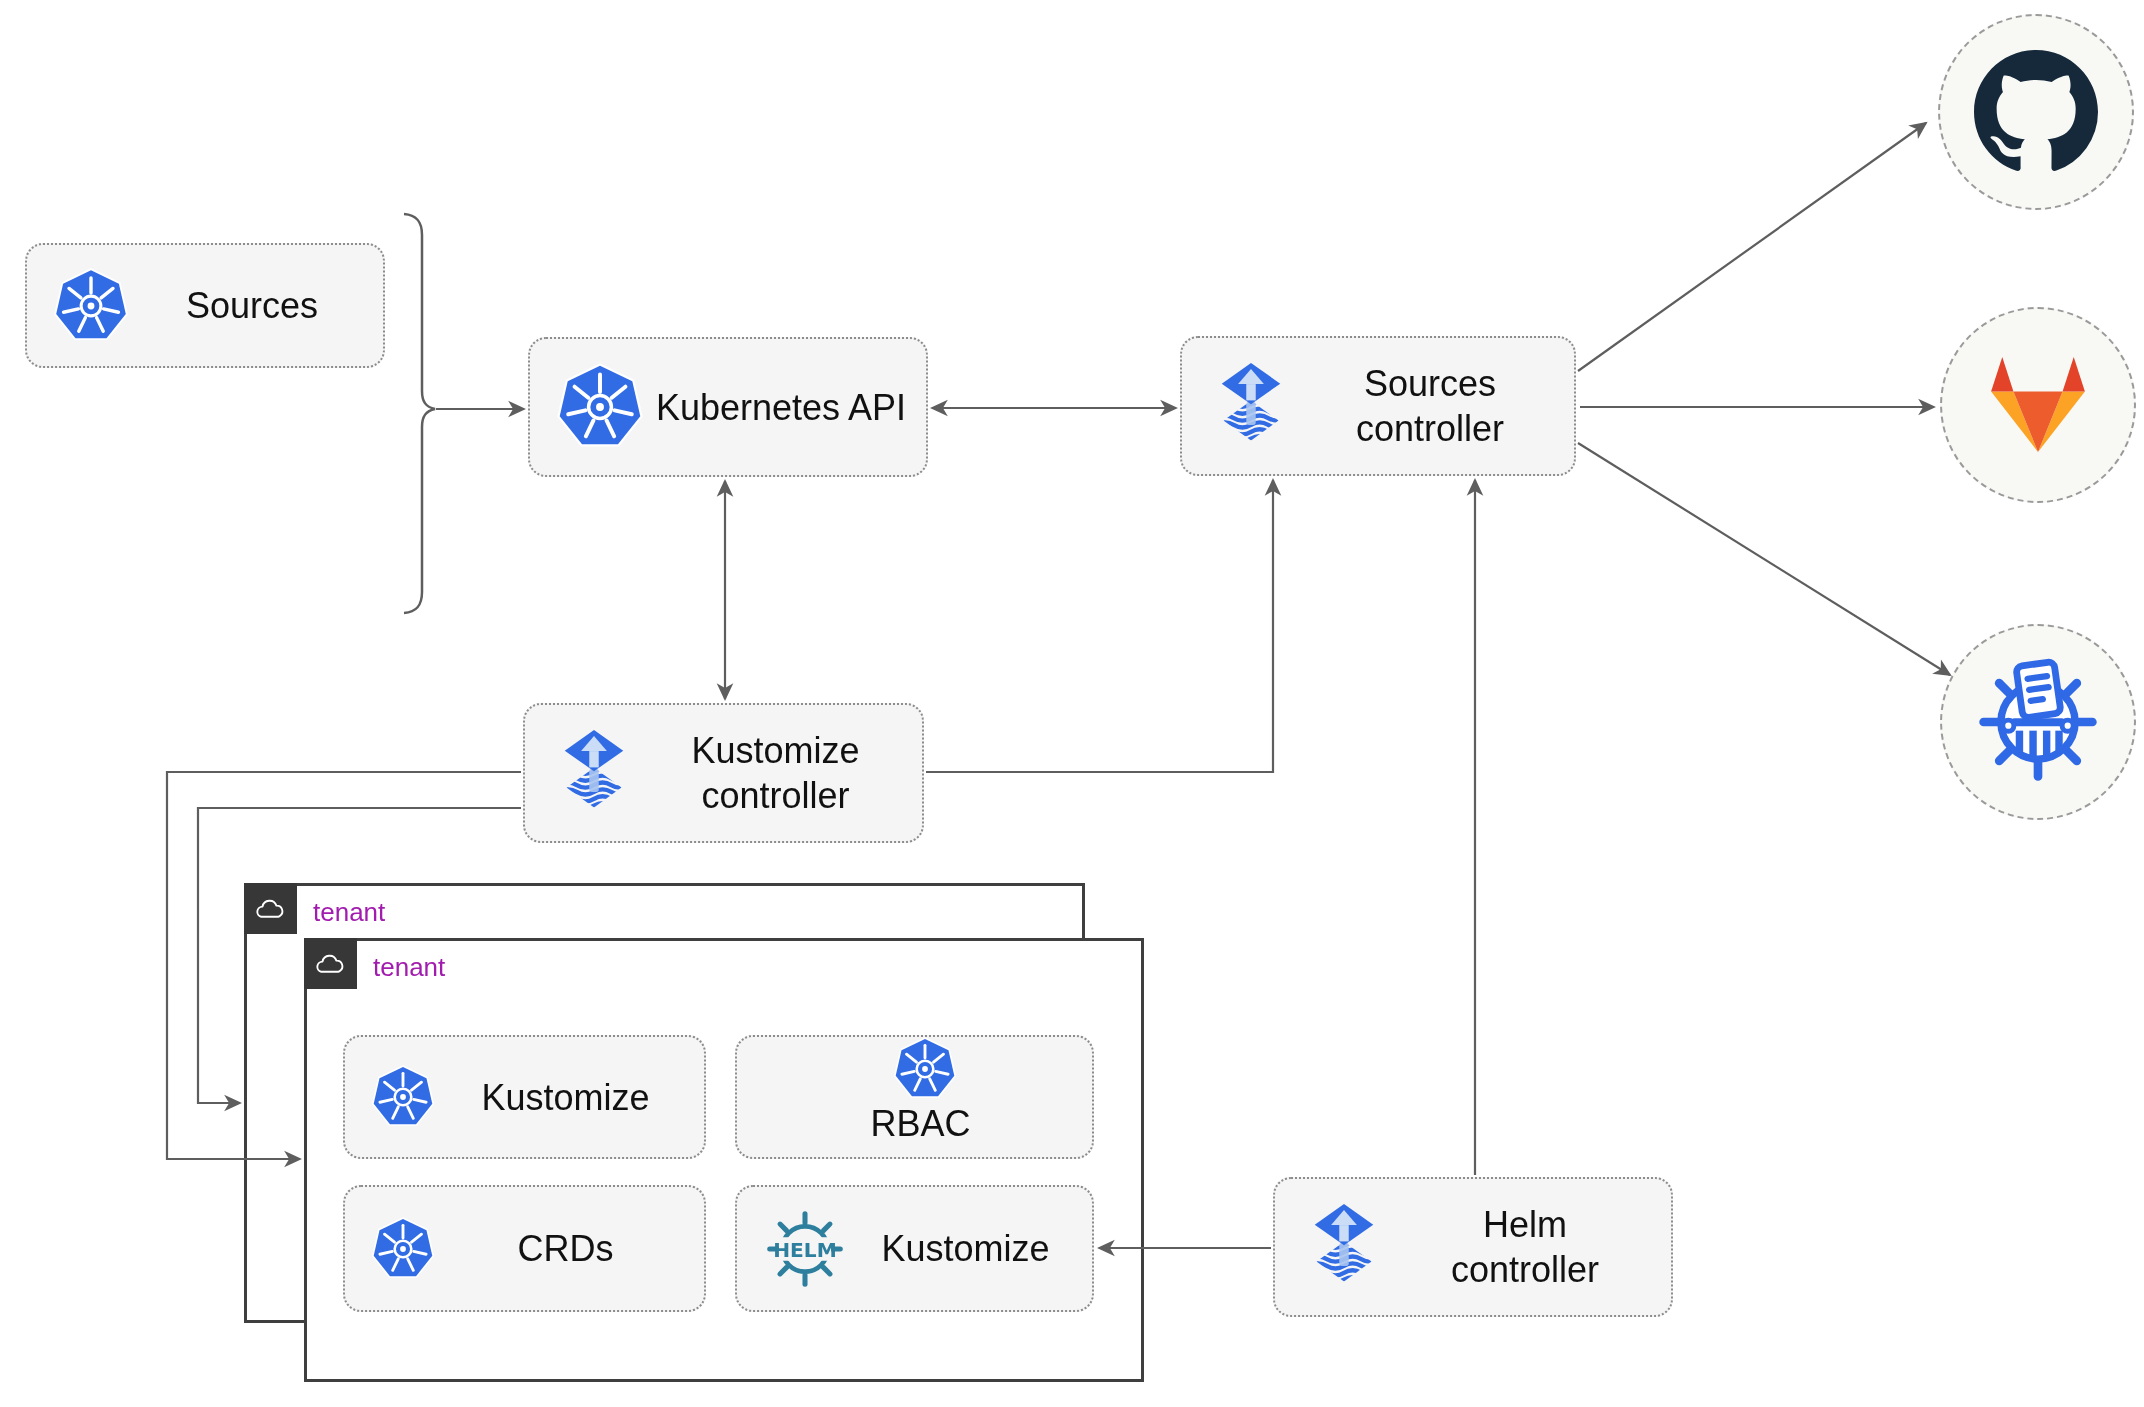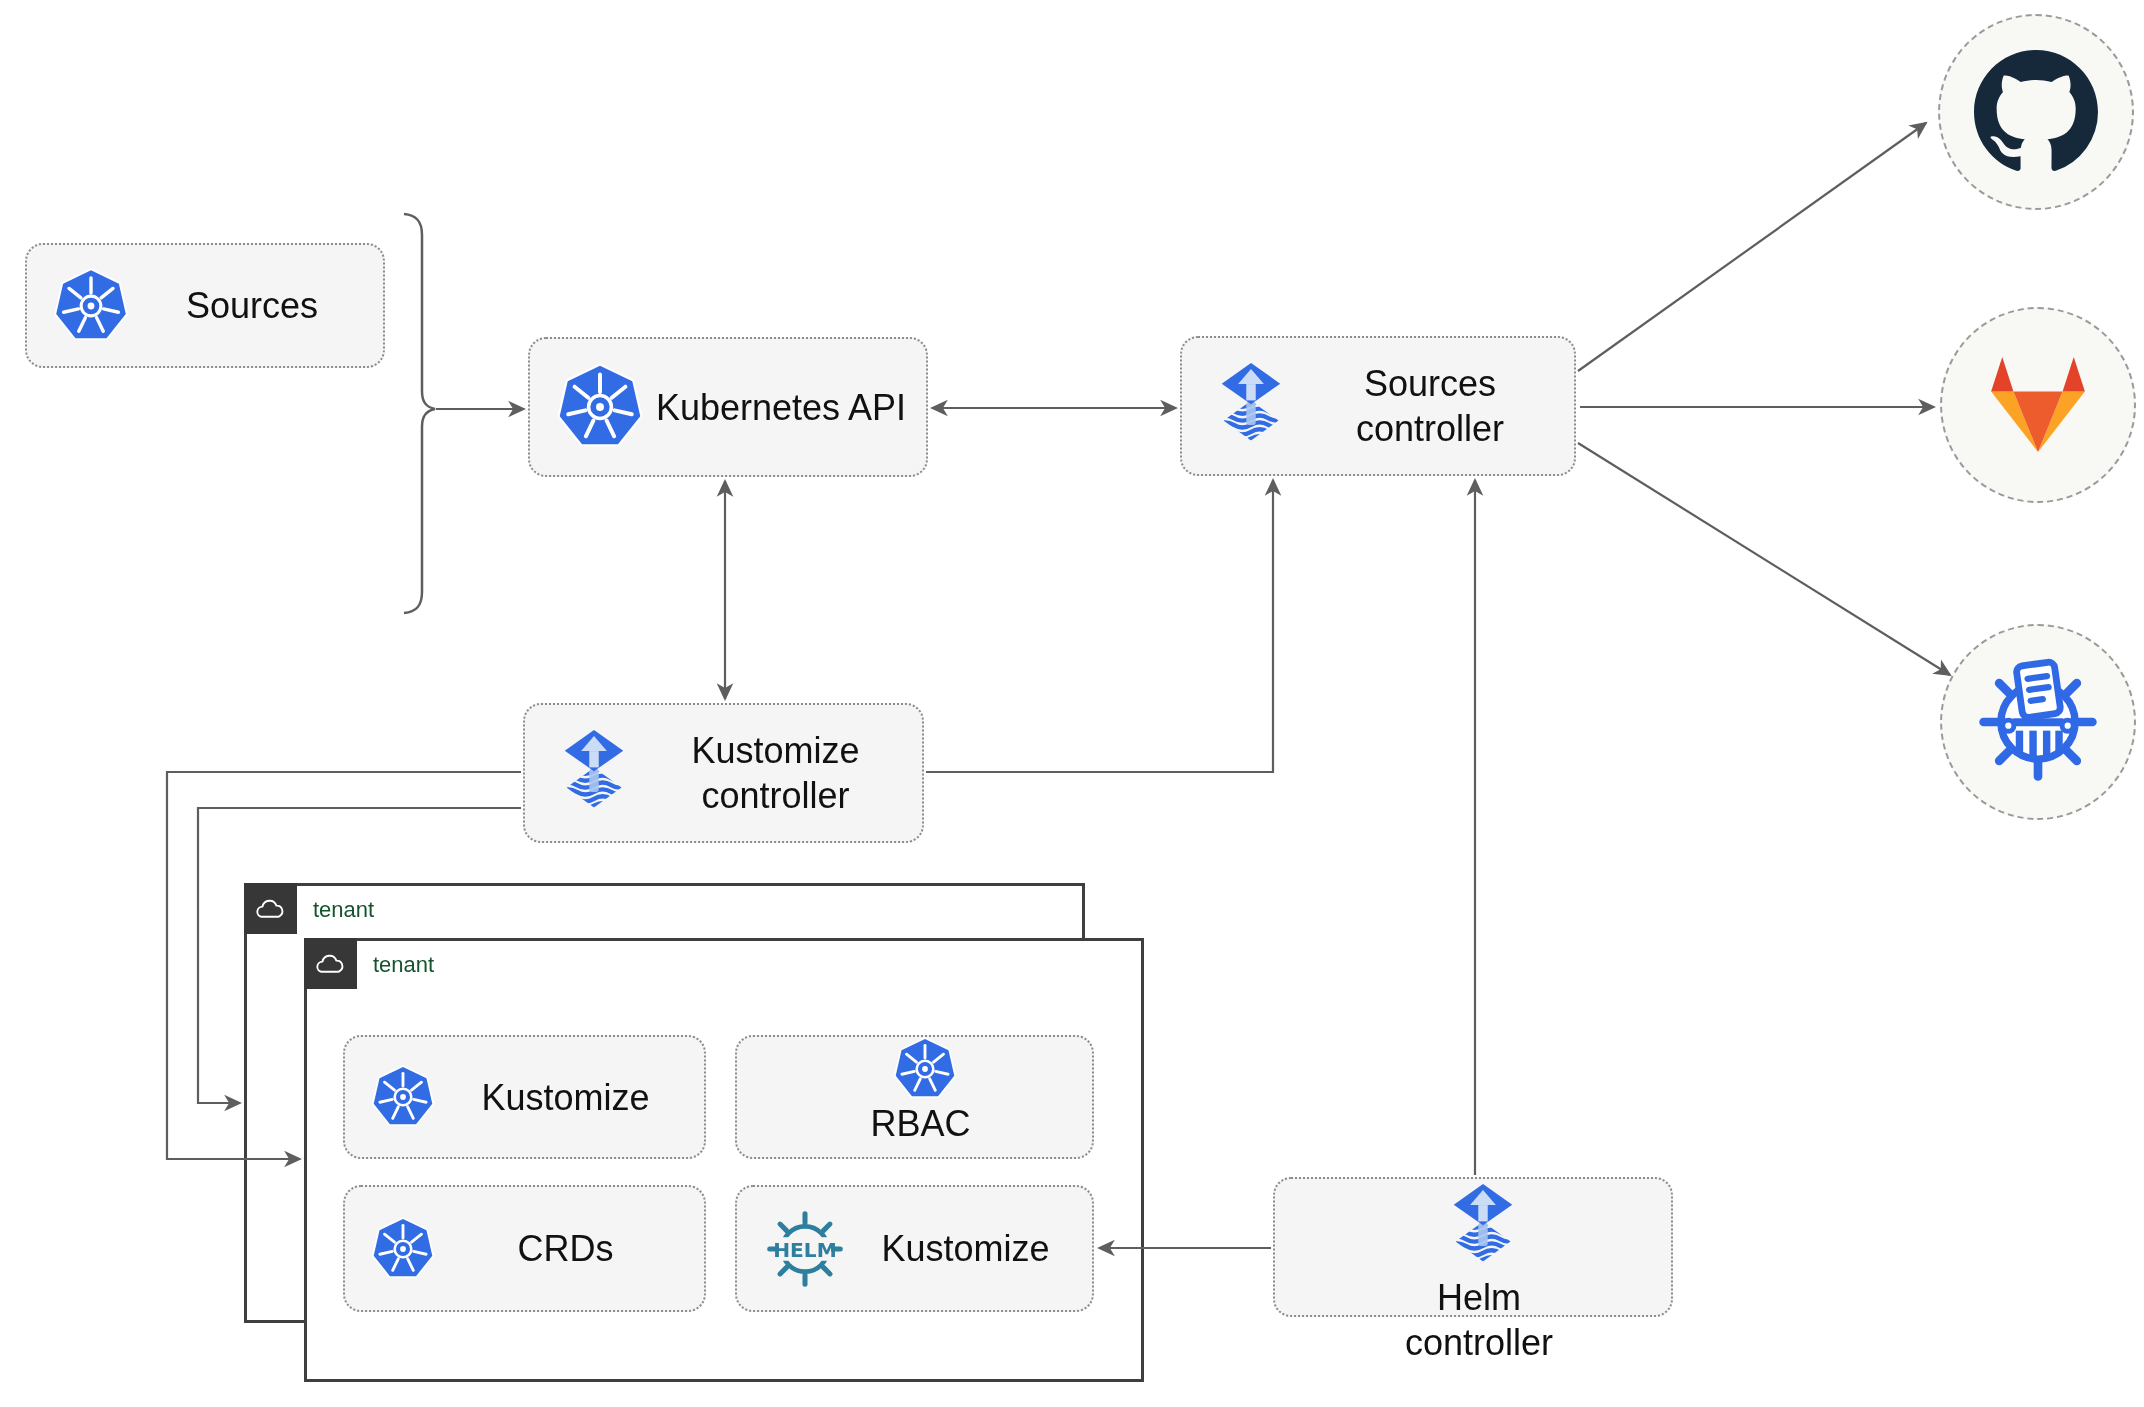--- a/index.html
+++ b/index.html
@@ -19,21 +19,21 @@
   .narrow span{max-width:175px;}
   .icon-wrap{flex:0 0 auto;display:flex;align-items:center;justify-content:center;margin-right:6px;}
   .tenant-box{
     position:absolute;background:#ffffff;border:3px solid #3f3f3f;box-sizing:border-box;
   }
   .tenant-tab{
     position:absolute;left:-3px;top:-3px;width:53px;height:51px;background:#373737;
     display:flex;align-items:center;justify-content:center;
   }
   .tenant-label{
-    position:absolute;left:66px;top:11px;font-size:22px;color:#14532d;
+    position:absolute;left:66px;top:11px;font-size:26px;color:#a21caf;
   }
   .endpoint{
     position:absolute;width:196px;height:196px;border:2px dashed #9a9a9a;border-radius:50%;
     background:#f8f8f5;display:flex;align-items:center;justify-content:center;box-sizing:border-box;
   }
   #edges{position:absolute;left:0;top:0;z-index:30;pointer-events:none;}
   .lvl2{z-index:12;} .lvl3{z-index:14;} .lvl4{z-index:16;}
 </style>
 </head>
 <body>
@@ -224,21 +224,21 @@
 
   <div class="node narrow lvl4" style="left:523px;top:703px;width:401px;height:140px;">
     <span class="icon-wrap">
       <svg width="86" height="96" viewBox="0 0 100 108">
           <use href="#sym-flux"></use>
         </svg>
     </span>
     <div class="nlabel"><span>Kustomize controller</span></div>
   </div>
 
-  <div class="node narrow lvl4" style="left:1273px;top:1177px;width:400px;height:140px;flex-direction:column;">
+  <div class="node narrow lvl4" style="left:1273px;top:1177px;width:400px;height:140px;">
     <span class="icon-wrap">
       <svg width="86" height="96" viewBox="0 0 100 108">
           <use href="#sym-flux"></use>
         </svg>
     </span>
     <div class="nlabel"><span>Helm controller</span></div>
   </div>
 
   <div class="endpoint lvl4" style="left:1938px;top:14px;">
     <svg width="124" height="124" viewBox="0 0 16 16">

